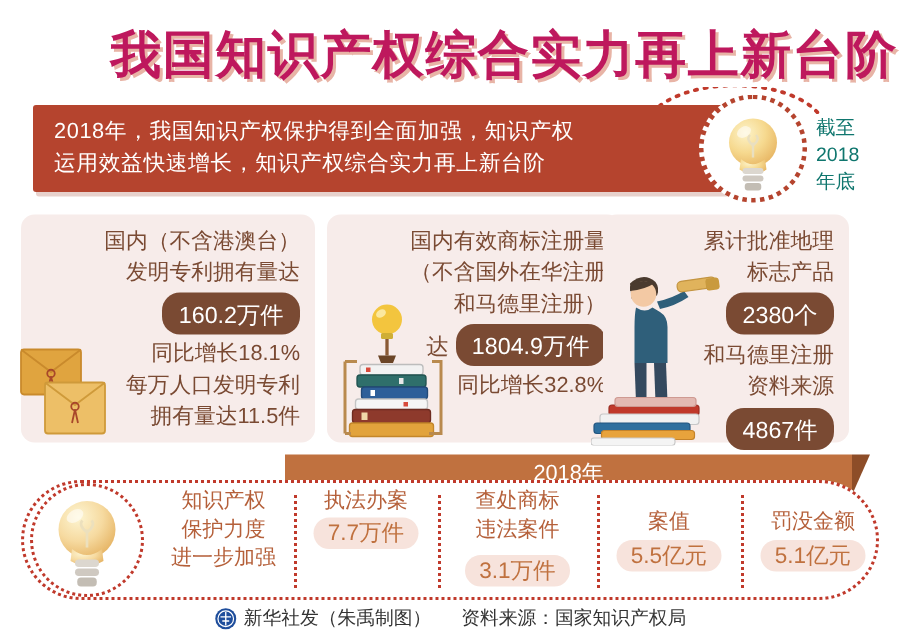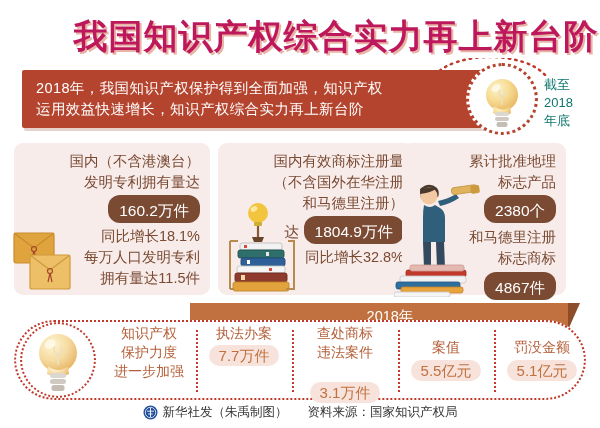--- a/index.html
+++ b/index.html
@@ -67,21 +67,21 @@
   }
   .row-r{text-align:right;}
 
   
   .ribbon{
     position:absolute;left:190px;top:303px;width:378px;height:27px;
     background:#c0713f;
   }
   .ribbon-label{
     position:absolute;left:0;top:0;width:378px;height:27px;line-height:27px;
-    text-align:center;color:#fff;font-size:14.5px;padding-left:11px;
+    text-align:center;color:#fff;font-size:14.5px;
   }
   .ribbon-fold{
     position:absolute;left:568px;top:303px;width:0;height:0;
     border-left:12px solid #8d4d28;
     border-bottom:27px solid transparent;
   }
 
   
   .strip{
     position:absolute;left:14px;top:320px;width:572px;height:80px;
@@ -225,21 +225,21 @@
   </div>
 
   <div class="card c3">
     <div class="ctext">
       <span class="ln">累计批准地理</span>
       <span class="ln">标志产品</span>
       <div class="row-r" style="margin:2px 0 4px 0;">
         <span class="pill-dark">2380个</span>
       </div>
       <span class="ln">和马德里注册</span>
-      <span class="ln">标志商标</span>
+      <span class="ln">资料来源</span>
       <div class="row-r" style="margin:3px 0 0 0;">
         <span class="pill-dark">4867件</span>
       </div>
     </div>
     <span class="illus" style="left:-8px;top:28px;">
       <svg width="86" height="126" viewBox="0 0 86 126">
 
         <path d="M26,18 q9,-8 17,-1 q3,4 1,9 l-17,2 z" fill="#4a3a2e"></path>
         <circle cx="35" cy="25" r="8.5" fill="#f3c9a4"></circle>
         <path d="M26,20 q7,-6 16,-2 q-6,4 -16,5 z" fill="#4a3a2e"></path>
@@ -302,21 +302,21 @@
   </div>
 
   <div class="bcell" style="left:198px;width:92px;">
     <span class="bl">执法办案</span>
     <span class="pill-light" style="margin-top:2px;">7.7万件</span>
   </div>
 
   <div class="bcell" style="left:294px;width:102px;">
     <span class="bl">查处商标</span>
     <span class="bl">违法案件</span>
-    <span class="pill-light" style="margin-top:20px;">3.1万件</span>
+    <span class="pill-light" style="margin-top:8px;">3.1万件</span>
   </div>
 
   <div class="bcell" style="left:400px;width:92px;padding-top:14px;height:58px;">
     <span class="bl">案值</span>
     <span class="pill-light" style="margin-top:3px;">5.5亿元</span>
   </div>
 
   <div class="bcell" style="left:496px;width:92px;padding-top:14px;height:58px;">
     <span class="bl">罚没金额</span>
     <span class="pill-light" style="margin-top:3px;">5.1亿元</span>

